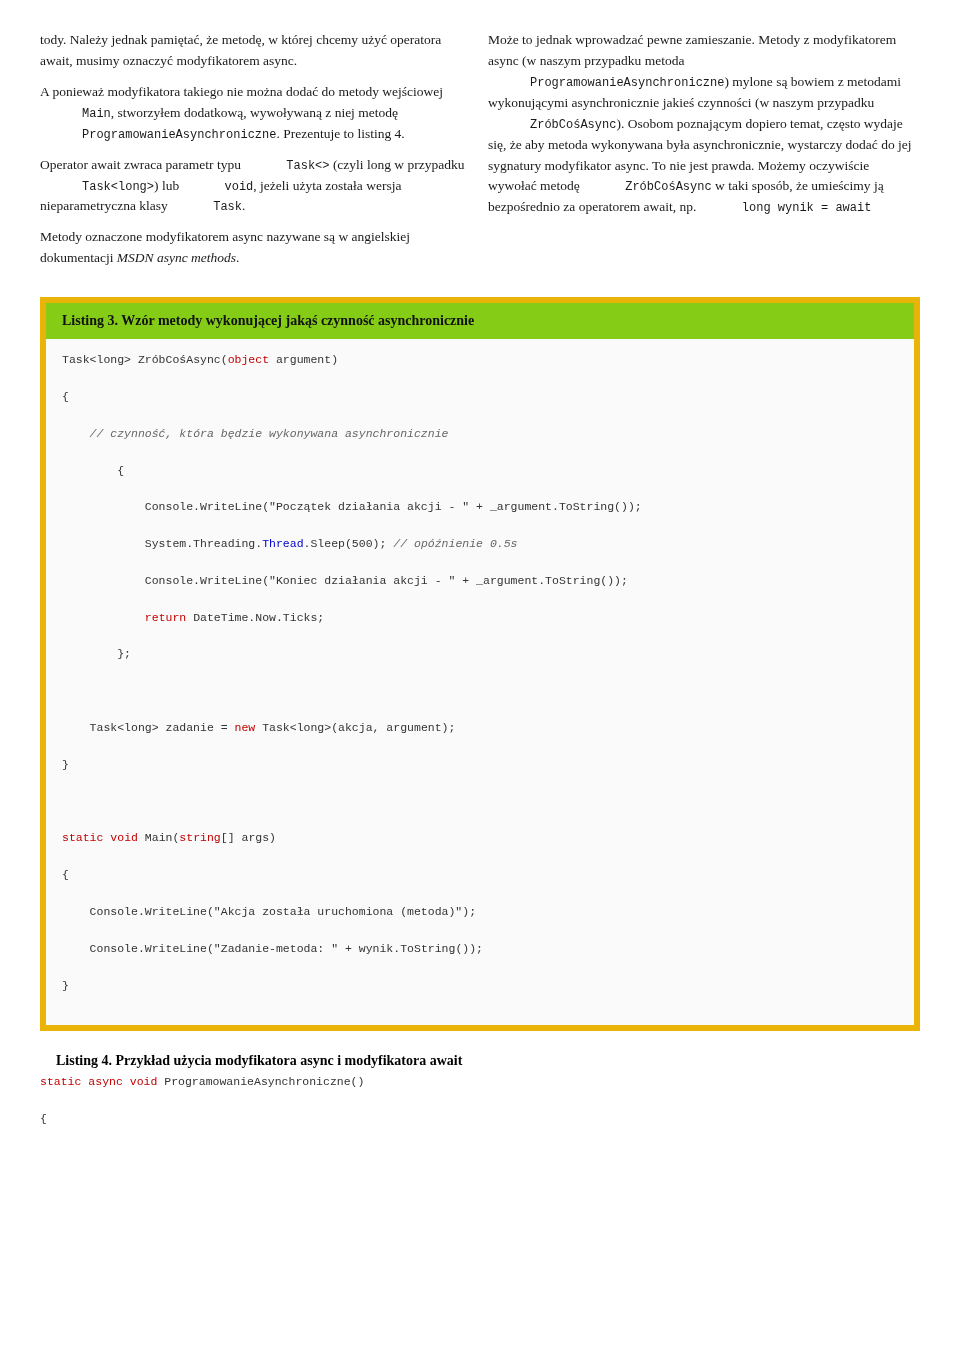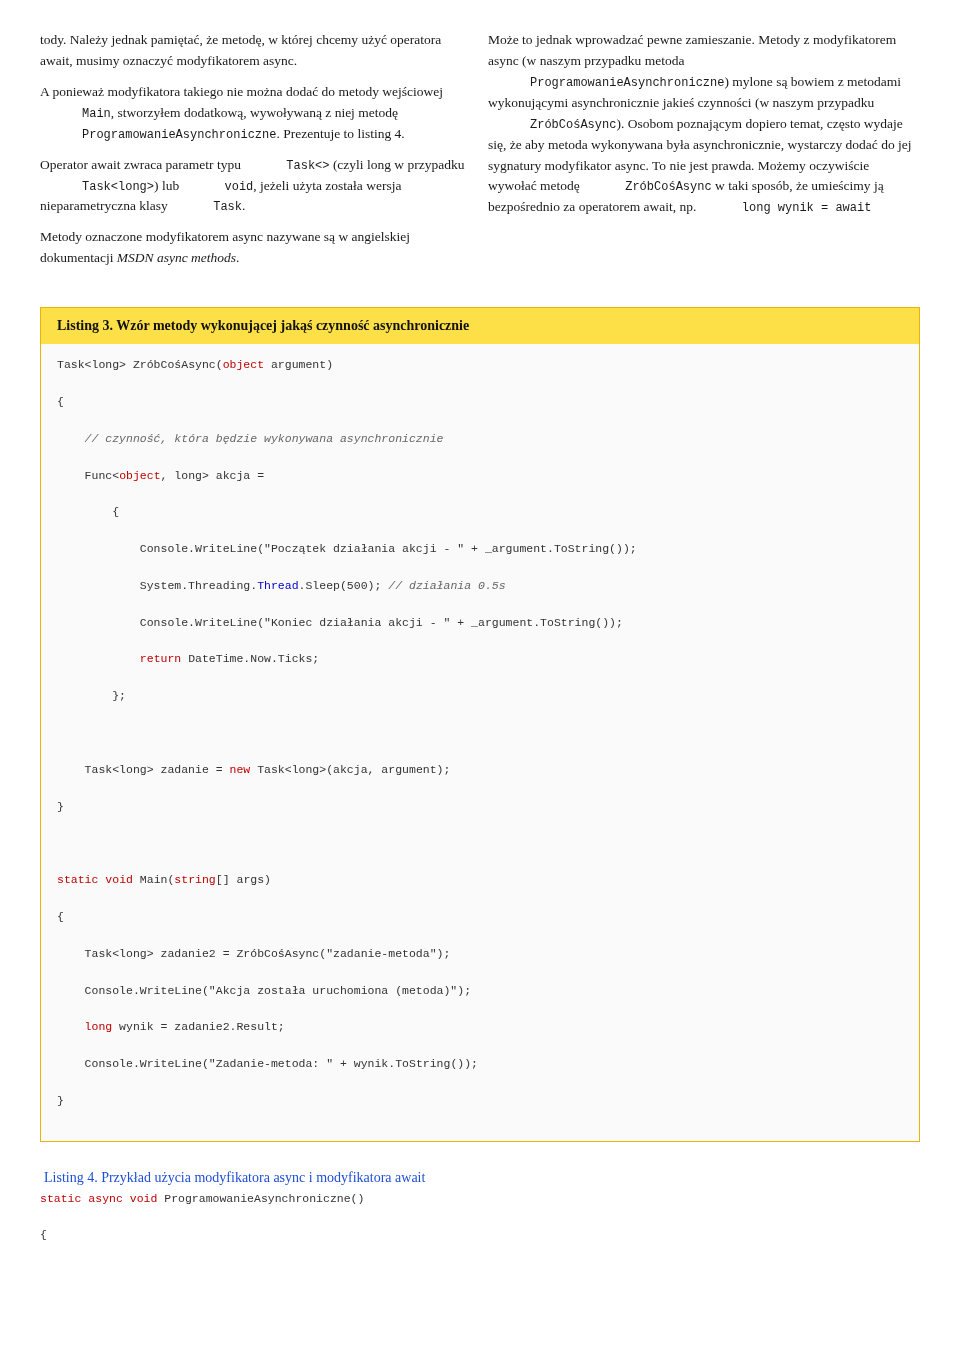--- a/index.html
+++ b/index.html
@@ -35,23 +35,23 @@
     }
 
     code, .inline-code {
       font-family: 'Courier New', Courier, monospace;
       font-size: 12px;
       background: none;
       margin-left: 42px;
     }
 
     .listing-box {
-      border: 1px solid #eab308;
-      margin: 28px 0;
-      background: #fde047;
+      border: 6px solid #eab308;
+      margin: 18px 0;
+      background: #84cc16;
     }
 
     .listing-title {
       padding: 10px 16px;
       font-family: Georgia, serif;
       font-size: 14px;
       font-weight: bold;
       color: #111;
       border-bottom: none;
     }
@@ -75,23 +75,23 @@
     
     .kw { color: #c00000; font-weight: normal; } 
     .kw-blue { color: #0000cc; }
     .cm { color: #666; font-style: italic; } 
     .str { color: #333; } 
     .type { color: #333; }
     .obj-kw { color: #c00000; text-align: right; }
 
     .listing-4-title {
       font-size: 14px;
-      font-weight: normal;
-      margin: 22px 0 4px 4px;
-      color: #1d4ed8;
+      font-weight: bold;
+      margin: 22px 0 4px 16px;
+      color: #000000;
     }
 
     .listing-4-code {
       font-family: 'Courier New', Courier, monospace;
       font-size: 11.5px;
       line-height: 1.6;
       color: #333;
       white-space: pre;
       margin-bottom: 10px;
     }
@@ -122,36 +122,33 @@
         Może to jednak wprowadzać pewne zamieszanie. Metody z modyfikatorem async (w naszym przypadku metoda <code class="inline-code">ProgramowanieAsynchroniczne</code>) mylone są bowiem z metodami wykonującymi asynchronicznie jakieś czynności (w naszym przypadku <code class="inline-code">ZróbCośAsync</code>). Osobom poznającym dopiero temat, często wydaje się, że aby metoda wykonywana była asynchronicznie, wystarczy dodać do jej sygnatury modyfikator async. To nie jest prawda. Możemy oczywiście wywołać metodę <code class="inline-code">ZróbCośAsync</code> w taki sposób, że umieścimy ją bezpośrednio za operatorem await, np. <code class="inline-code">long wynik = await</code>
       </p>
     </div>
   </div>
 
   <div class="listing-box">
     <div class="listing-title">Listing 3. Wzór metody wykonującej jakąś czynność asynchronicznie</div>
     <div class="code-block"><span class="code-line"><span class="type">Task&lt;long&gt;</span> ZróbCośAsync(<span class="obj-kw">object</span> argument)</span>
 <span class="code-line">{</span>
 <span class="code-line">    <span class="cm">// czynność, która będzie wykonywana asynchronicznie</span></span>
-<span class="code-line">    Func&lt;<span class="obj-kw">object</span>, long&gt; akcja =</span>
 <span class="code-line">        {</span>
 <span class="code-line">            Console.WriteLine(<span class="str">"Początek działania akcji - "</span> + _argument.ToString());</span>
-<span class="code-line">            System.Threading.<span class="kw-blue">Thread</span>.Sleep(500); <span class="cm">// działania 0.5s</span></span>
+<span class="code-line">            System.Threading.<span class="kw-blue">Thread</span>.Sleep(500); <span class="cm">// opóźnienie 0.5s</span></span>
 <span class="code-line">            Console.WriteLine(<span class="str">"Koniec działania akcji - "</span> + _argument.ToString());</span>
 <span class="code-line">            <span class="kw">return</span> DateTime.Now.Ticks;</span>
 <span class="code-line">        };</span>
 <span class="code-line"></span>
 <span class="code-line">    Task&lt;long&gt; zadanie = <span class="kw">new</span> Task&lt;long&gt;(akcja, argument);</span>
 <span class="code-line">}</span>
 <span class="code-line"></span>
 <span class="code-line"><span class="kw">static</span> <span class="kw">void</span> Main(<span class="kw">string</span>[] args)</span>
 <span class="code-line">{</span>
-<span class="code-line">    Task&lt;long&gt; zadanie2 = ZróbCośAsync(<span class="str">"zadanie-metoda"</span>);</span>
 <span class="code-line">    Console.WriteLine(<span class="str">"Akcja została uruchomiona (metoda)"</span>);</span>
-<span class="code-line">    <span class="kw">long</span> wynik = zadanie2.Result;</span>
 <span class="code-line">    Console.WriteLine(<span class="str">"Zadanie-metoda: "</span> + wynik.ToString());</span>
 <span class="code-line">}</span>
 </div>
   </div>
 
   <div class="listing-4-title">Listing 4. Przykład użycia modyfikatora async i modyfikatora await</div>
 
   <div class="listing-4-code"><span class="code-line"><span class="kw">static</span> <span class="kw">async</span> <span class="kw">void</span> ProgramowanieAsynchroniczne()</span>
 <span class="code-line">{</span>
 

